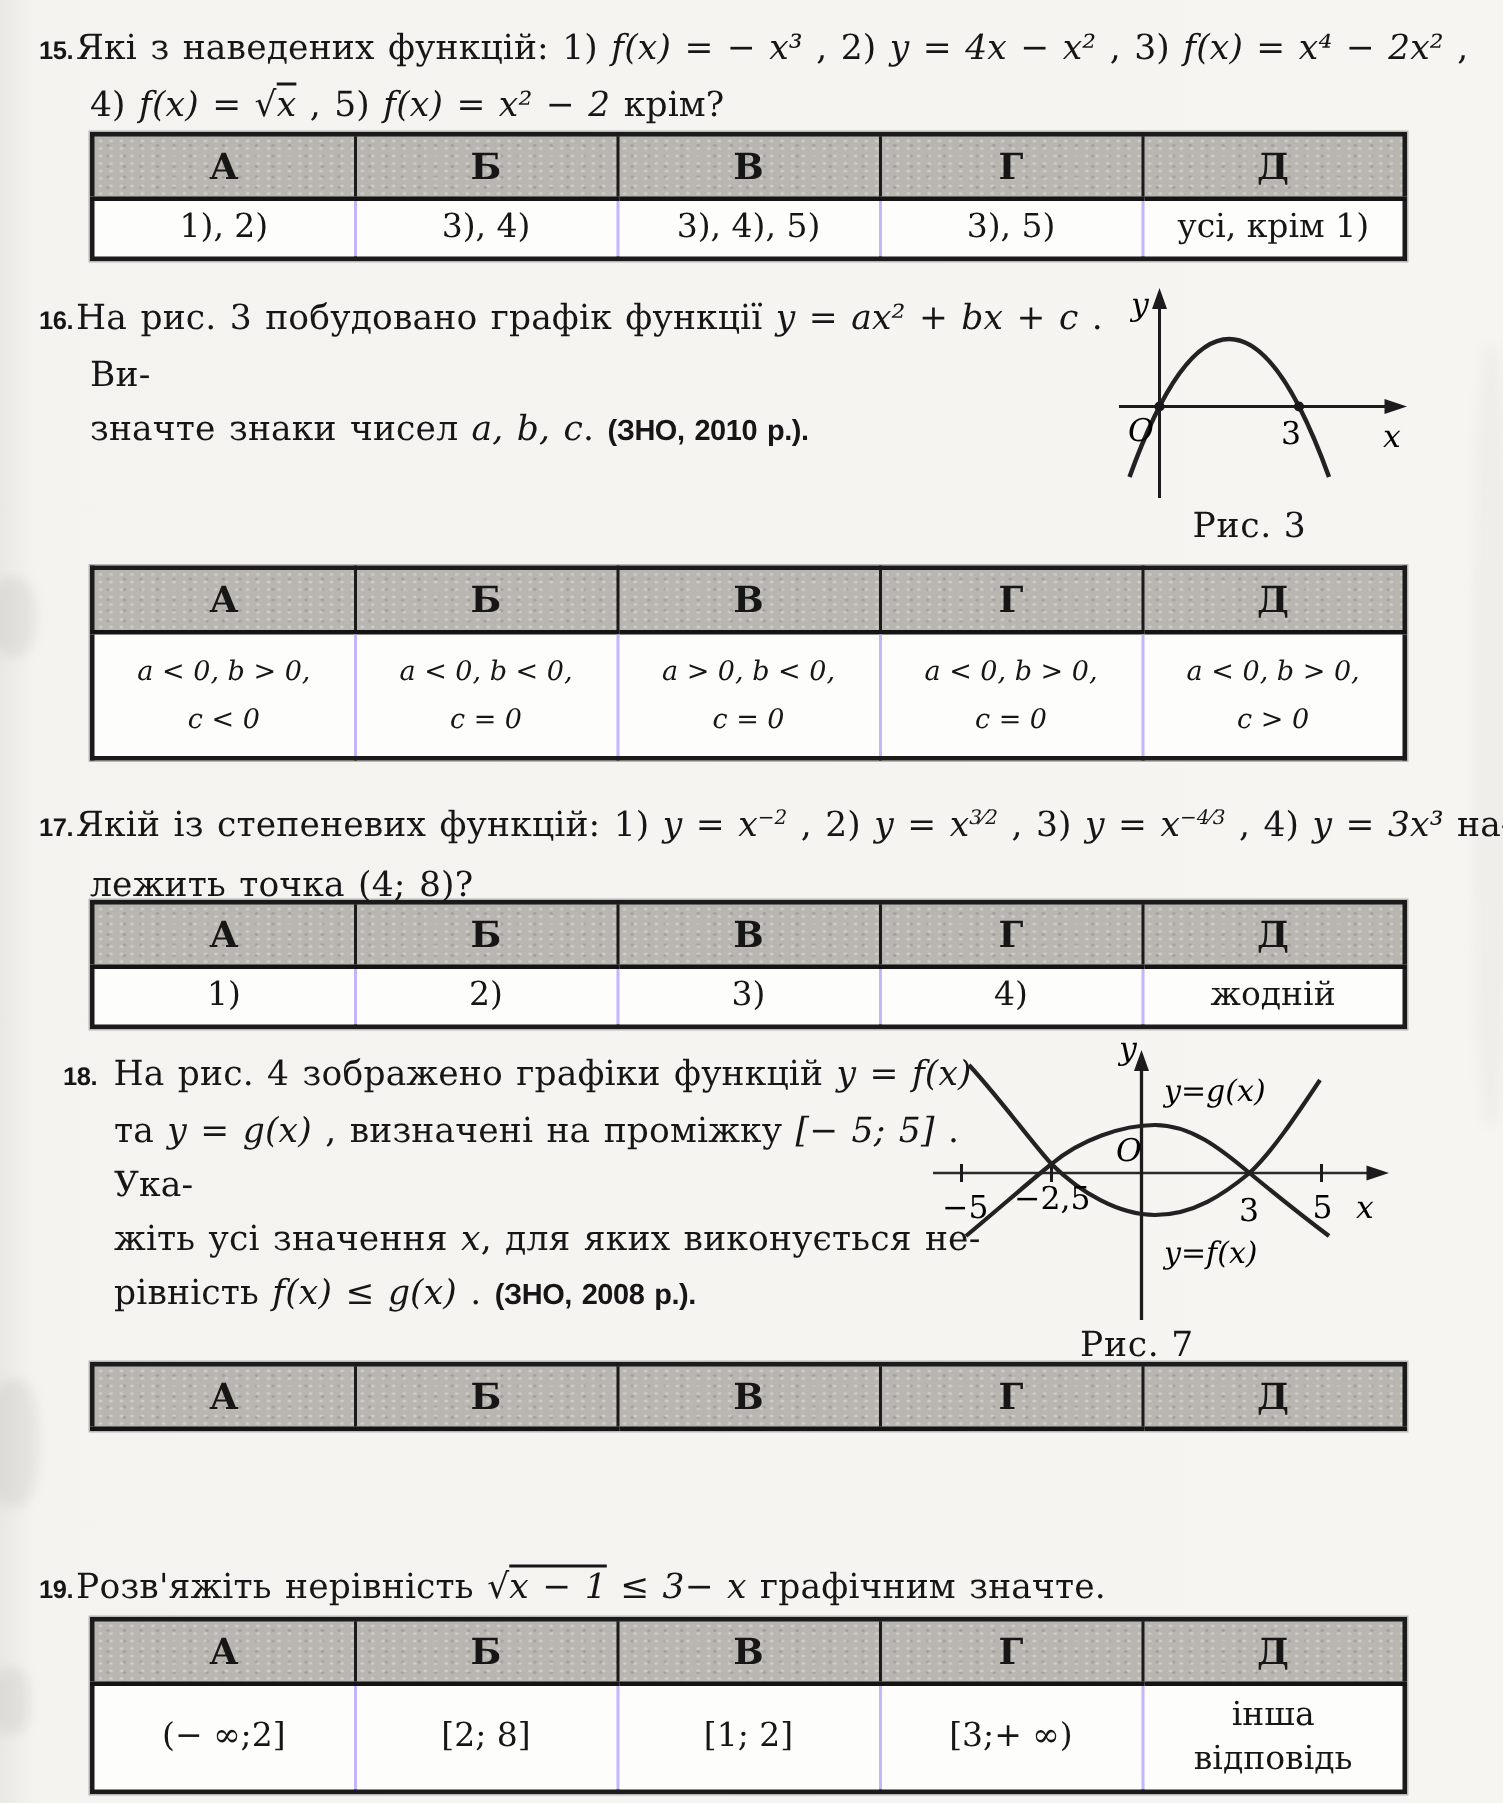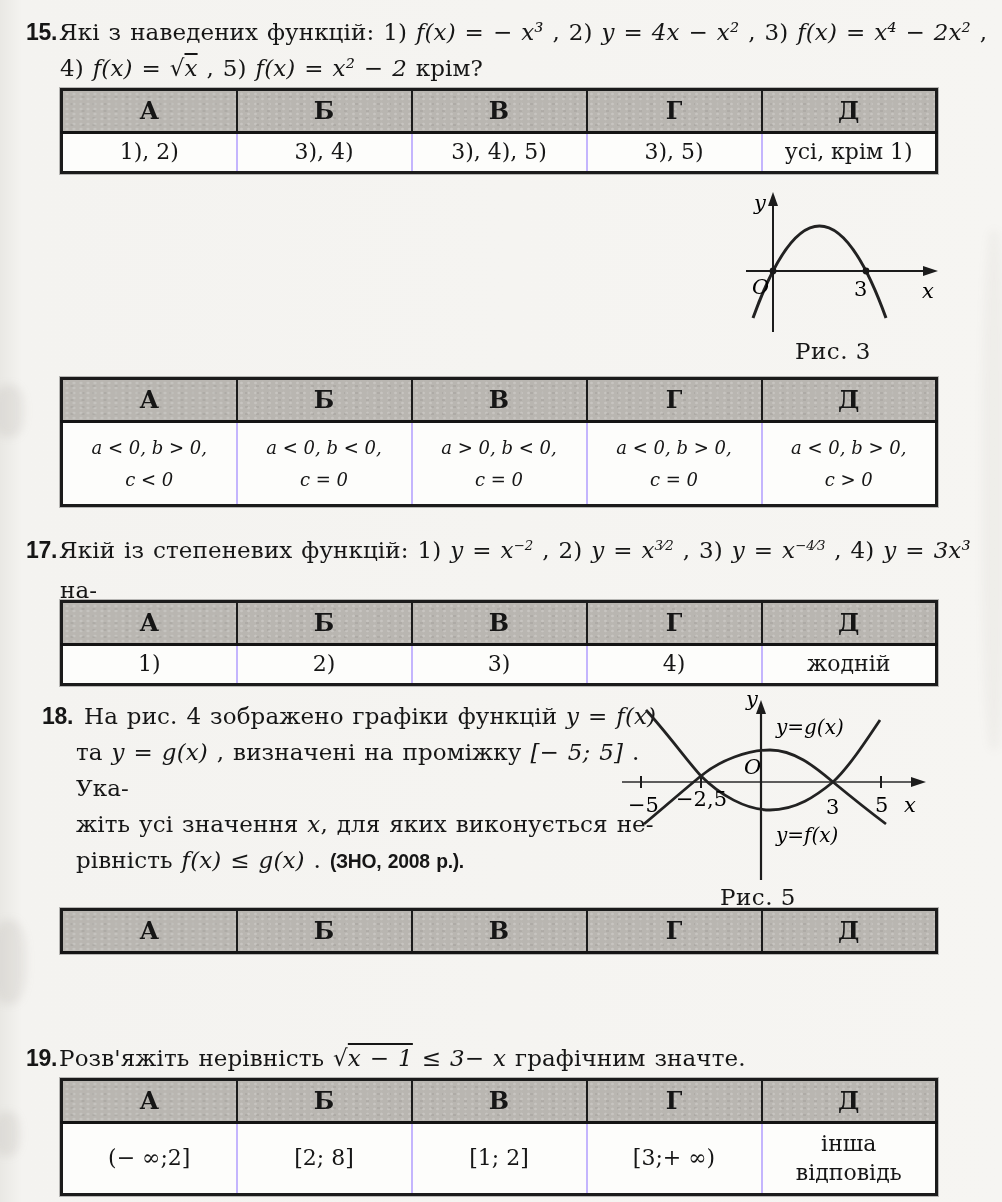--- a/index.html
+++ b/index.html
@@ -20,21 +20,21 @@
     font-size:23px;
     line-height:36px;
     word-spacing:1.5px;
     letter-spacing:.1px;
     text-indent:-34px;
     padding-left:34px;
   }
   .pnum{
     font-family:"Liberation Sans", sans-serif;
     font-weight:700;
-    font-size:23px;
+    font-size:17px;
     letter-spacing:-.3px;
     padding-right:2px;
   }
   .stmt .m{font-style:italic;}
   .stmt .b{
     font-family:"Liberation Sans", sans-serif;
     font-weight:700;
     font-size:.84em;
     letter-spacing:-.3px;
   }
@@ -128,20 +128,23 @@
     <tr style="height:38px">
       <td>1), 2)</td>
       <td>3), 4)</td>
       <td>3), 4), 5)</td>
       <td>3), 5)</td>
       <td>усі, крім 1)</td>
     </tr>
   </tbody>
     </table>
 
+  <div class="stmt" style="left:26px;top:194px;width:710px">
+    <span class="pnum">16.</span><span><span>На рис. 3 побудовано графік функції </span><span class="m">y = ax² + bx + c</span><span> . Ви-</span><br><span>значте знаки чисел </span><span class="m">a, b, c</span><span>. </span><span class="b">(ЗНО, 2010 р.).</span></span>
+  </div>
 
   <div class="figure" style="left:738px;top:186px;width:210px">
     <svg width="210" height="150" viewBox="0 0 210 150">
 
       <line x1="8" y1="85" x2="192" y2="85" stroke="#1c1c1c" stroke-width="2"></line>
       <polygon points="200,85 185,80 185,90" fill="#1c1c1c"></polygon>
       <line x1="35" y1="146" x2="35" y2="14" stroke="#1c1c1c" stroke-width="2"></line>
       <polygon points="35,6 30,20 40,20" fill="#1c1c1c"></polygon>
 
       <path d="M15,132 Q81.5,-52 148,132" fill="none" stroke="#222" stroke-width="3"></path>
@@ -226,21 +229,21 @@
       <text x="138" y="14" class="axis-label">y</text>
       <text x="296" y="120" class="axis-label">x</text>
       <text x="136" y="82" class="axis-label">O</text>
       <text x="168" y="42" class="curve-label">y=g(x)</text>
       <text x="168" y="150" class="curve-label">y=f(x)</text>
       <text x="20" y="120" class="tick-label">−5</text>
       <text x="68" y="114" class="tick-label">−2,5</text>
       <text x="218" y="122" class="tick-label">3</text>
       <text x="267" y="120" class="tick-label">5</text>
     </svg>
-    <div class="figcap" style="width:300px">Рис. 5</div>
+    <div class="figcap" style="width:300px">Рис. 7</div>
   </div>
 
   <table class="anstable" style="top:908px">
     <tbody>
         <tr>
       <th>А</th>
       <th>Б</th>
       <th>В</th>
       <th>Г</th>
       <th>Д</th>

